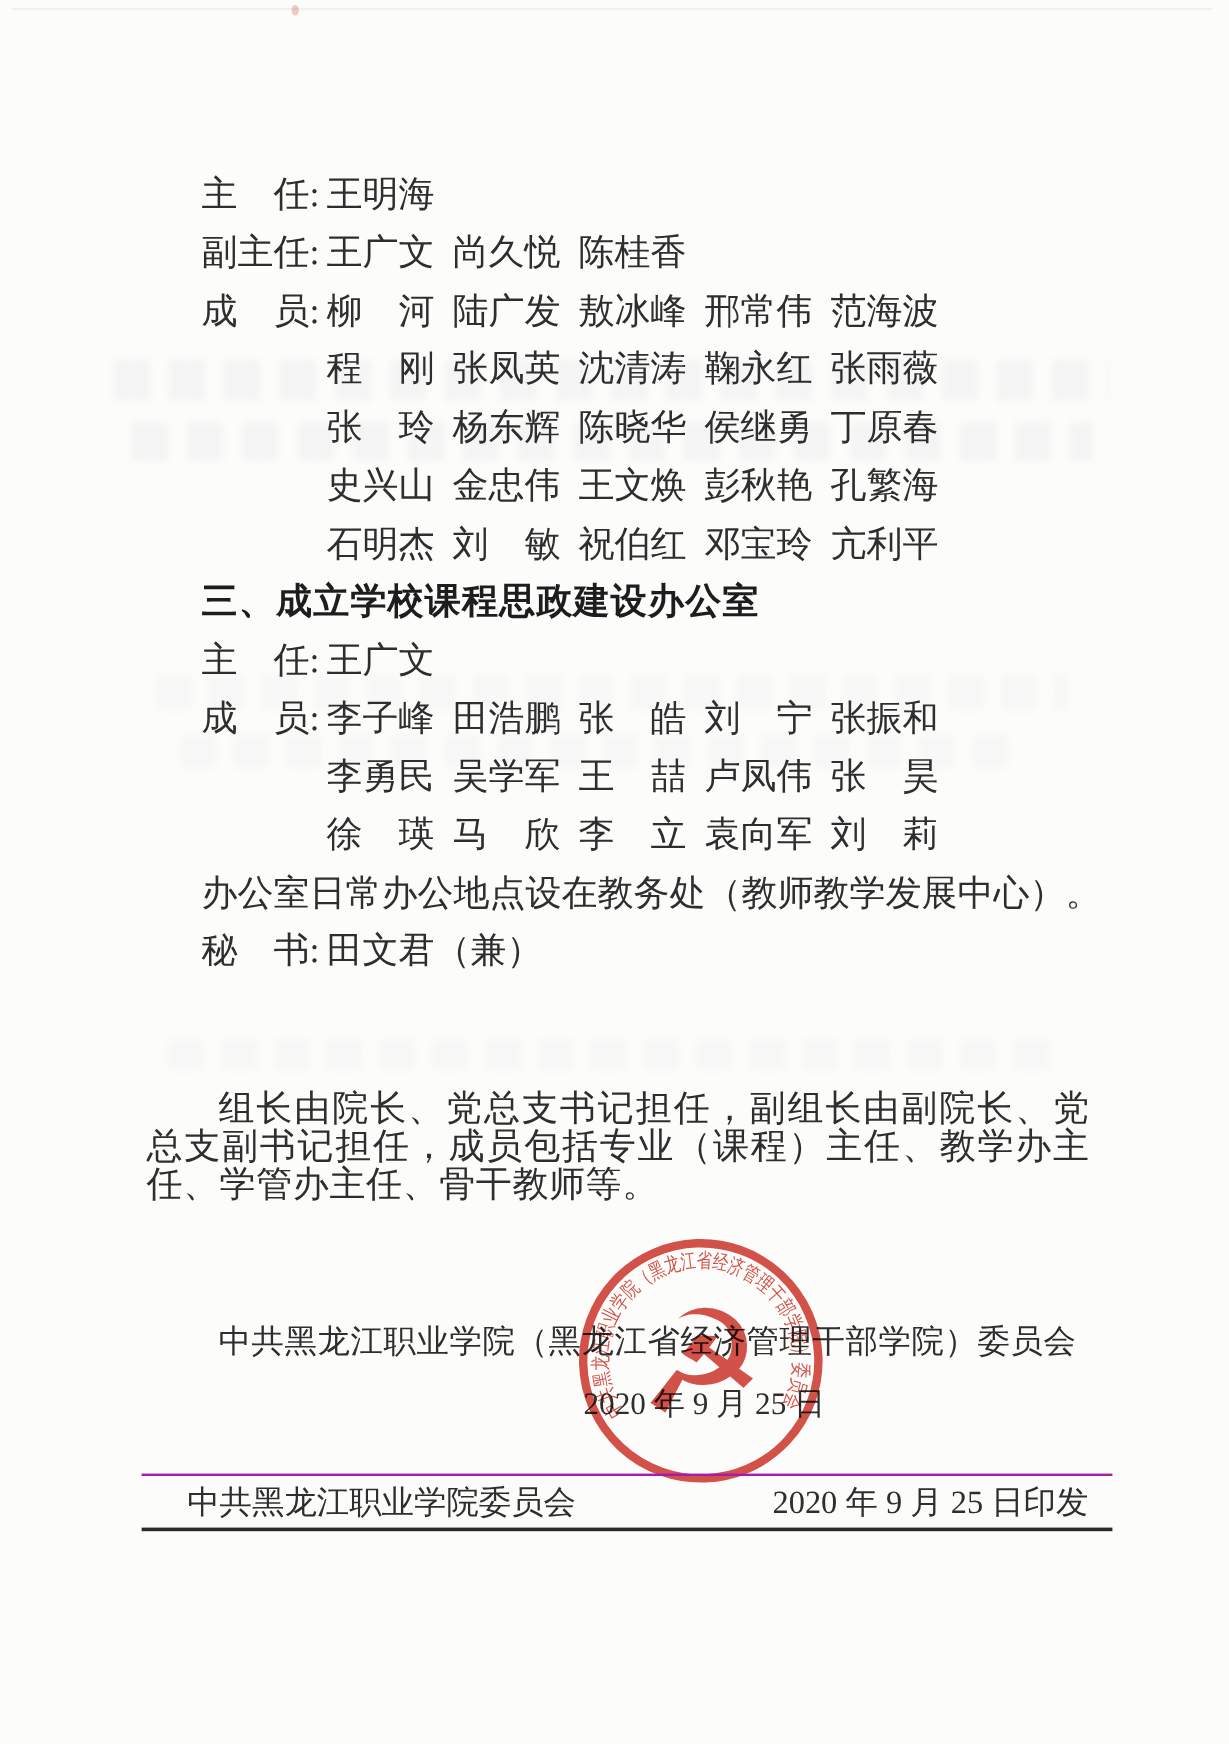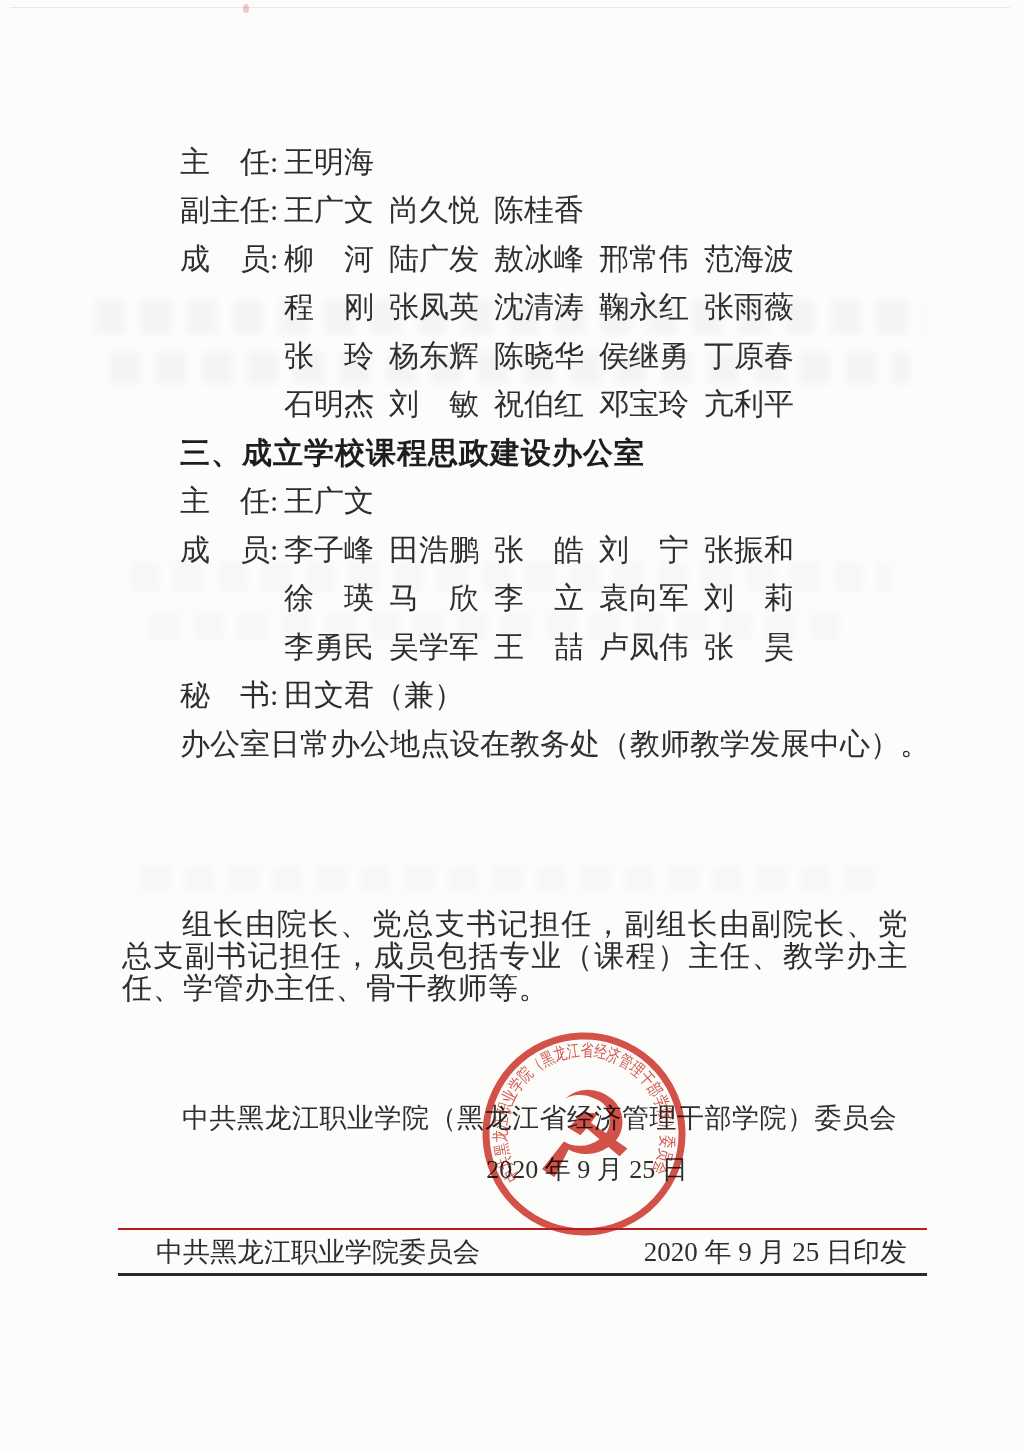--- a/index.html
+++ b/index.html
@@ -13,21 +13,21 @@
   .scan-edge{position:absolute;top:7px;left:10px;width:1000px;height:1px;
     background:rgba(140,140,140,.18);}
   .speck{position:absolute;border-radius:50%;}
   .ghost{position:absolute;filter:blur(3px);pointer-events:none;}
   .ghost-rows{background:repeating-linear-gradient(90deg,
       rgba(110,118,140,.055) 0 30px, rgba(110,118,140,0) 30px 46px);}
   .ghost-light{background:repeating-linear-gradient(90deg,
       rgba(120,126,150,.035) 0 30px, rgba(120,126,150,0) 30px 44px);}
 
   
-  .roster{position:absolute;left:180px;top:138px;width:740px;}
+  .roster{position:absolute;left:168px;top:138px;width:740px;}
   .line{height:48.5px;display:flex;align-items:center;
     font-size:30px;white-space:pre;}
   .label{display:inline-block;width:104px;flex:0 0 104px;}
   .name{display:inline-block;margin-right:15px;}
   .heading{font-family:"Liberation Sans","DejaVu Sans",sans-serif;
     font-weight:bold;color:#1d1d1d;font-size:30px;letter-spacing:1px;text-align:right;}
 
   
   .paragraph{position:absolute;left:122px;top:908px;width:786px;
     font-size:30px;line-height:32px;text-align:justify;
@@ -44,49 +44,50 @@
     mix-blend-mode:multiply;opacity:.88;transform:rotate(-2deg);}
   .seal svg{width:100%;height:100%;}
   .seal .ring{fill:none;stroke:#cf3a30;stroke-width:7;}
   .seal .seal-text{fill:#cf3a30;font-size:17px;
     font-family:"Liberation Serif","DejaVu Serif",serif;}
   .seal .emblem{fill:#cf3a30;font-family:"DejaVu Sans",sans-serif;
     font-size:118px;text-anchor:middle;}
 
   
   .footer{position:absolute;left:118px;top:1228px;width:809px;height:48px;
-    border-top:2px solid #b91c1c;border-bottom:3px solid #2a2a2a;
+    border-top:2px solid #a21caf;border-bottom:3px solid #2a2a2a;
     display:flex;align-items:center;justify-content:space-between;
     font-size:27px;box-sizing:border-box;padding:0 20px 0 38px;white-space:pre;}
 </style>
 </head>
 <body>
 
 <div class="scan-edge"></div>
 <div class="speck" style="left:243px;top:4px;width:6px;height:9px;background:rgba(200,70,58,.28);"></div>
 <div class="ghost ghost-rows" style="left:95px;top:300px;width:830px;height:34px;"></div>
 <div class="ghost ghost-rows" style="left:110px;top:352px;width:800px;height:32px;"></div>
 <div class="ghost ghost-light" style="left:130px;top:562px;width:760px;height:30px;"></div>
 <div class="ghost ghost-light" style="left:150px;top:612px;width:700px;height:28px;"></div>
 <div class="ghost ghost-light" style="left:140px;top:866px;width:740px;height:26px;"></div>
 
 <div class="roster">
     <div class="line"><span class="label">主　任:</span><span class="name">王明海</span></div>
     <div class="line"><span class="label">副主任:</span><span class="name">王广文</span><span class="name">尚久悦</span><span class="name">陈桂香</span></div>
     <div class="line"><span class="label">成　员:</span><span class="name">柳　河</span><span class="name">陆广发</span><span class="name">敖冰峰</span><span class="name">邢常伟</span><span class="name">范海波</span></div>
     <div class="line"><span class="label"></span><span class="name">程　刚</span><span class="name">张凤英</span><span class="name">沈清涛</span><span class="name">鞠永红</span><span class="name">张雨薇</span></div>
     <div class="line"><span class="label"></span><span class="name">张　玲</span><span class="name">杨东辉</span><span class="name">陈晓华</span><span class="name">侯继勇</span><span class="name">丁原春</span></div>
+    <div class="line"><span class="label"></span><span class="name">史兴山</span><span class="name">金忠伟</span><span class="name">王文焕</span><span class="name">彭秋艳</span><span class="name">孔繁海</span></div>
     <div class="line"><span class="label"></span><span class="name">石明杰</span><span class="name">刘　敏</span><span class="name">祝伯红</span><span class="name">邓宝玲</span><span class="name">亢利平</span></div>
     <div class="line heading">三、成立学校课程思政建设办公室</div>
     <div class="line"><span class="label">主　任:</span><span class="name">王广文</span></div>
     <div class="line"><span class="label">成　员:</span><span class="name">李子峰</span><span class="name">田浩鹏</span><span class="name">张　皓</span><span class="name">刘　宁</span><span class="name">张振和</span></div>
+    <div class="line"><span class="label"></span><span class="name">李勇民</span><span class="name">吴学军</span><span class="name">王　喆</span><span class="name">卢凤伟</span><span class="name">张　昊</span></div>
     <div class="line"><span class="label"></span><span class="name">徐　瑛</span><span class="name">马　欣</span><span class="name">李　立</span><span class="name">袁向军</span><span class="name">刘　莉</span></div>
-    <div class="line"><span class="label"></span><span class="name">李勇民</span><span class="name">吴学军</span><span class="name">王　喆</span><span class="name">卢凤伟</span><span class="name">张　昊</span></div>
+    <div class="line">办公室日常办公地点设在教务处（教师教学发展中心）。</div>
     <div class="line"><span class="label">秘　书:</span><span class="name">田文君（兼）</span></div>
-    <div class="line">办公室日常办公地点设在教务处（教师教学发展中心）。</div>
   </div>
 
 <div class="paragraph">组长由院长、党总支书记担任，副组长由副院长、党总支副书记担任，成员包括专业（课程）主任、教学办主任、学管办主任、骨干教师等。</div>
 
 <div class="sig-org">中共黑龙江职业学院（黑龙江省经济管理干部学院）委员会</div>
 <div class="sig-date">2020 年 9 月 25 日</div>
 
 <div class="seal">
   <svg viewBox="0 0 208 208" aria-hidden="true">
     <circle class="ring" cx="104" cy="104" r="98"></circle>

